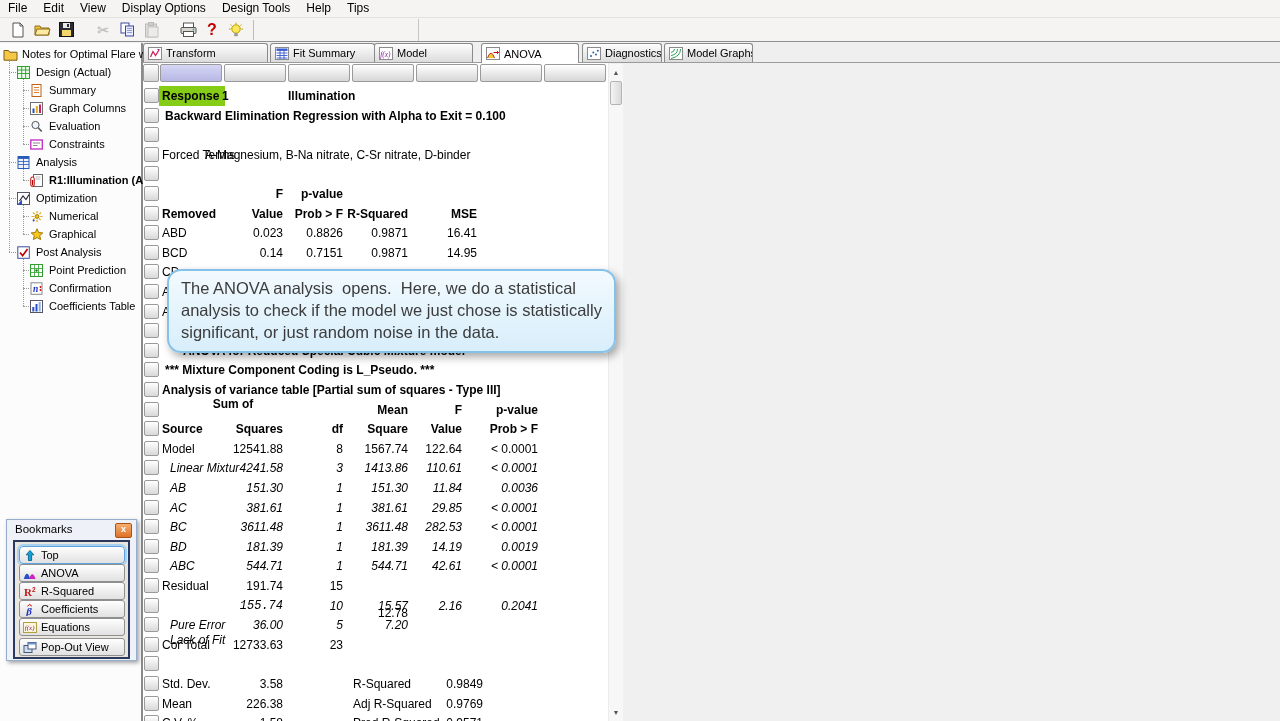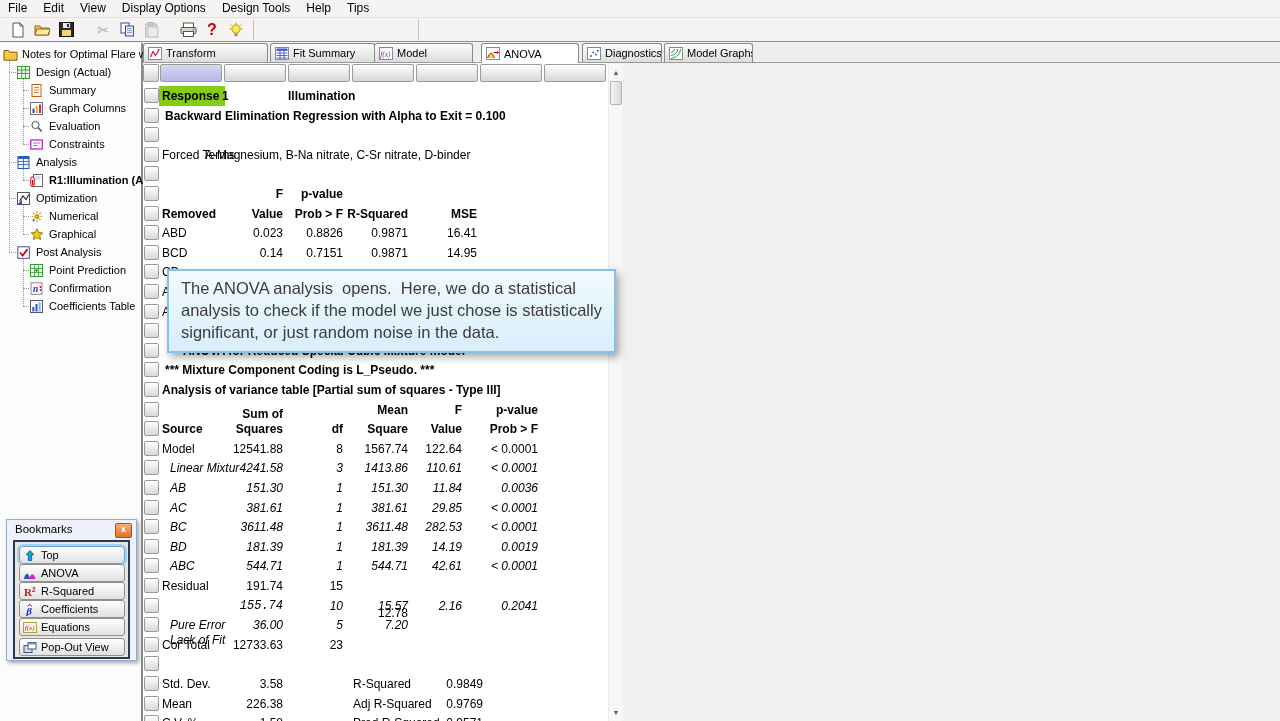--- a/index.html
+++ b/index.html
@@ -62,21 +62,21 @@
   .hl{left:16px;width:63px;padding-left:3px;background:#84cc16}
   
   #vscroll{position:absolute;left:465px;top:1px;width:14px;height:657px;background:#f7f7f7;border-left:1px solid #ececec}
   .sarr{position:absolute;left:1px;width:12px;height:13px;color:#555;font-size:7px;text-align:center;line-height:13px}
   #sarr-up{top:2px}
   #sarr-down{bottom:2px}
   #sthumb{position:absolute;left:1px;top:17px;width:12px;height:24px;background:linear-gradient(90deg,#f4f4f4,#dadada);
           border:1px solid #b4b4b4;border-radius:2px;box-sizing:border-box}
   
   #tooltip{position:absolute;left:24px;top:206px;z-index:6;background:linear-gradient(#f2fafe,#d8eefb);
-           border:2px solid #85c1e8;border-radius:0;box-shadow:3px 4px 8px rgba(0,0,0,.35);
+           border:2px solid #85c1e8;border-radius:14px;box-shadow:3px 4px 8px rgba(0,0,0,.35);
            padding:6px 12px 8px 12px;font-size:16.5px;line-height:22px;color:#3c3c3c;white-space:pre;display:inline-block}
   
   #bm{position:absolute;left:6px;top:519px;width:129px;height:140px;background:#eef1f7;
       border:1px solid #96aecb;box-shadow:2px 2px 4px rgba(0,0,0,.35);z-index:8}
   #bm-title{position:absolute;left:8px;top:3px;font-size:11.5px}
   #bm-close{position:absolute;right:4px;top:3px;width:15px;height:13px;background:linear-gradient(#f6ae6e,#df7226);
             border:1px solid #a85416;border-radius:2px;color:#fff;font-size:9px;line-height:11px;
             text-align:center;font-weight:bold}
   #bm-inner{position:absolute;left:6px;top:20px;width:113px;height:115px;background:#e9e6df;
             border:2px solid #2b3a5c}
@@ -447,21 +447,21 @@
         <span class="cell v1" style="top: 179.8px;">0.14</span>
         <span class="cell v2" style="top: 179.8px;">0.7151</span>
         <span class="cell v3" style="top: 179.8px;">0.9871</span>
         <span class="cell mse" style="top: 179.8px;">14.95</span>
         <span class="cell lab" style="top: 199.4px;">CD</span>
         <span class="cell lab" style="top: 219px;">A</span>
         <span class="cell lab" style="top: 238.6px;">A</span>
         <span class="cell ind2 b" style="top: 277.8px;">ANOVA for Reduced Special Cubic Mixture model</span>
         <span class="cell ind1 b" style="top: 297.4px;">*** Mixture Component Coding is L_Pseudo. ***</span>
         <span class="cell lab b" style="top: 317px;">Analysis of variance table [Partial sum of squares - Type III]</span>
-        <span class="cell v1 b" style="top: 341px;">Sum of</span>
+        <span class="cell v1 b" style="top: 331px; text-align: center;">Sum of</span>
         <span class="cell v3 b" style="top: 336.6px;">Mean</span>
         <span class="cell v4 b" style="top: 336.6px;">F</span>
         <span class="cell v5 b" style="top: 336.6px;">p-value</span>
         <span class="cell lab b" style="top: 356.2px;">Source</span>
         <span class="cell v1 b" style="top: 356.2px;">Squares</span>
         <span class="cell v2 b" style="top: 356.2px;">df</span>
         <span class="cell v3 b" style="top: 356.2px;">Square</span>
         <span class="cell v4 b" style="top: 356.2px;">Value</span>
         <span class="cell v5 b" style="top: 356.2px;">Prob &gt; F</span>
         <span class="cell lab" style="top: 375.8px;">Model</span>

